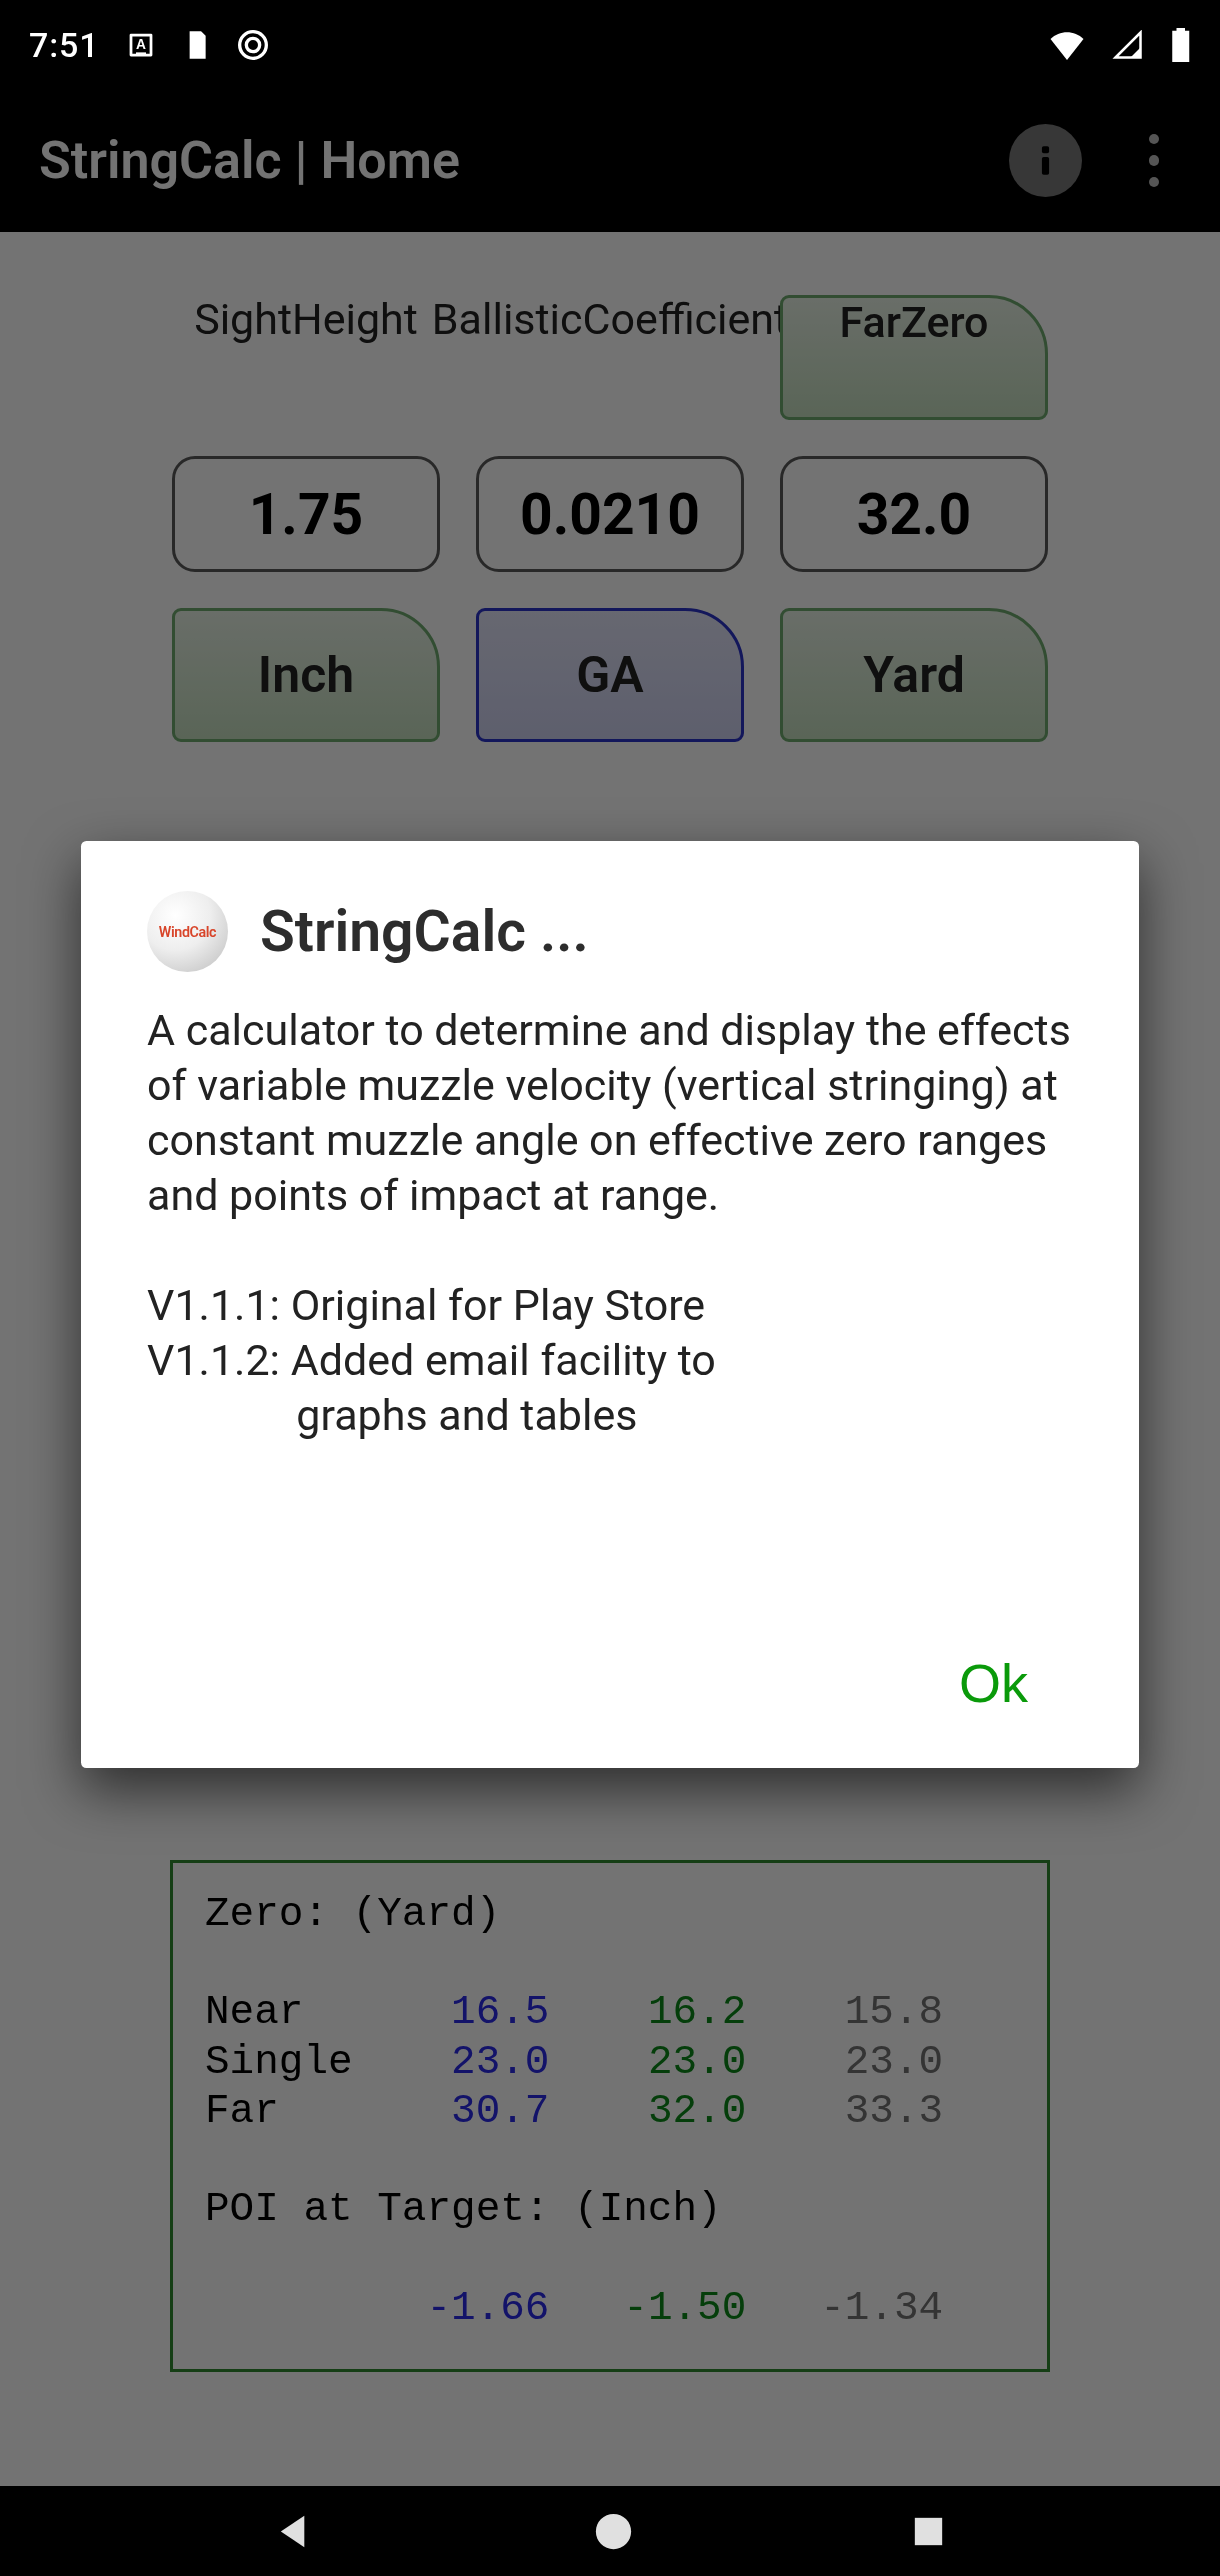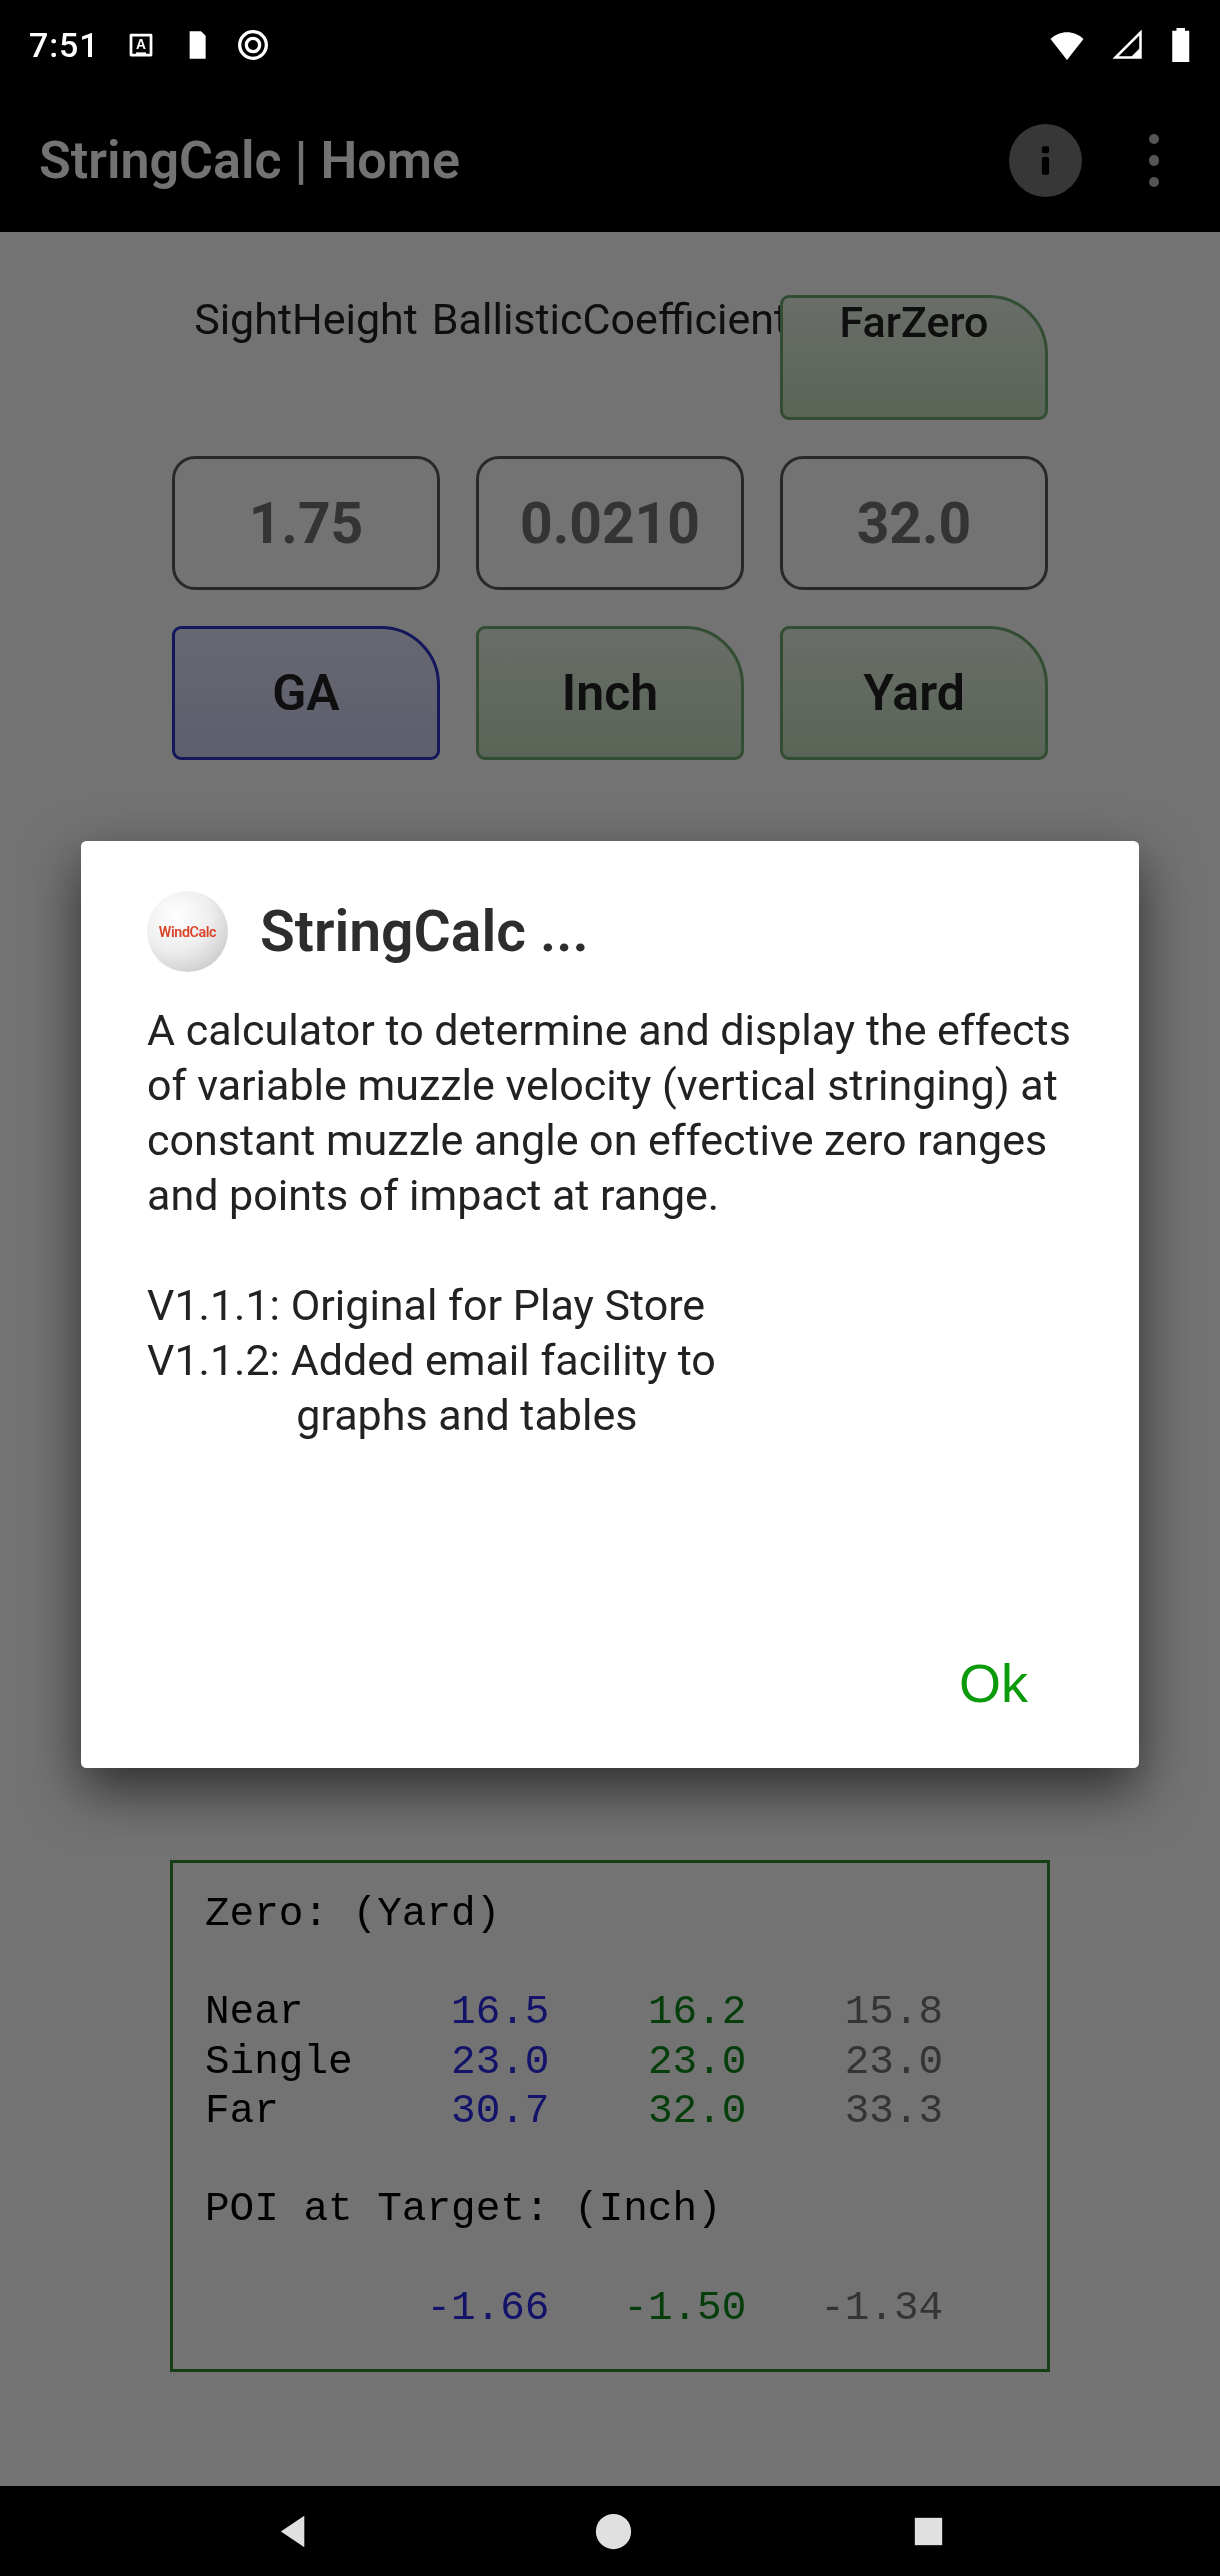--- a/index.html
+++ b/index.html
@@ -104,26 +104,26 @@
     justify-content: center;
     line-height: 1.15;
   }
   .col-header.chip {
     border: 3.6px solid #6faa6f;
     border-radius: 9px 59px 9px 9px;
     background: linear-gradient(#e9f3e7, #c7e0c1);
     font-weight: 500;
   }
   .value-box {
-    height: 134px;
+    height: 116px;
     border: 3.6px solid #5a5a5a;
     border-radius: 23px;
     font-size: 57px;
     font-weight: 700;
-    color: #737373;
+    color: #000000;
     display: flex;
     align-items: center;
     justify-content: center;
     background: #fff;
   }
   .unit-btn {
     height: 134px;
     border: 3.6px solid #6faa6f;
     border-radius: 9px 59px 9px 9px;
     background: linear-gradient(#e9f3e7, #c7e0c1);
@@ -318,22 +318,22 @@
       </div>
       <div class="col-header chip">
         <span>Far</span>
         <span>Zero</span>
       </div>
 
       <div class="value-box">1.75</div>
       <div class="value-box">0.0210</div>
       <div class="value-box">32.0</div>
 
+      <div class="unit-btn">Inch</div>
       <div class="unit-btn alt">GA</div>
-      <div class="unit-btn">Inch</div>
       <div class="unit-btn">Yard</div>
     </div>
 
     <div class="results">
       <div class="row">Zero: (Yard)</div>
       <div class="row">&nbsp;</div>
       <div class="row"><span>Near</span><span>      </span><span class="c-blue">16.5</span><span>    </span><span class="c-green">16.2</span><span>    </span><span class="c-red">15.8</span></div>
       <div class="row"><span>Single</span><span>    </span><span class="c-blue">23.0</span><span>    </span><span class="c-green">23.0</span><span>    </span><span class="c-red">23.0</span></div>
       <div class="row"><span>Far</span><span>       </span><span class="c-blue">30.7</span><span>    </span><span class="c-green">32.0</span><span>    </span><span class="c-red">33.3</span></div>
       <div class="row">&nbsp;</div>

